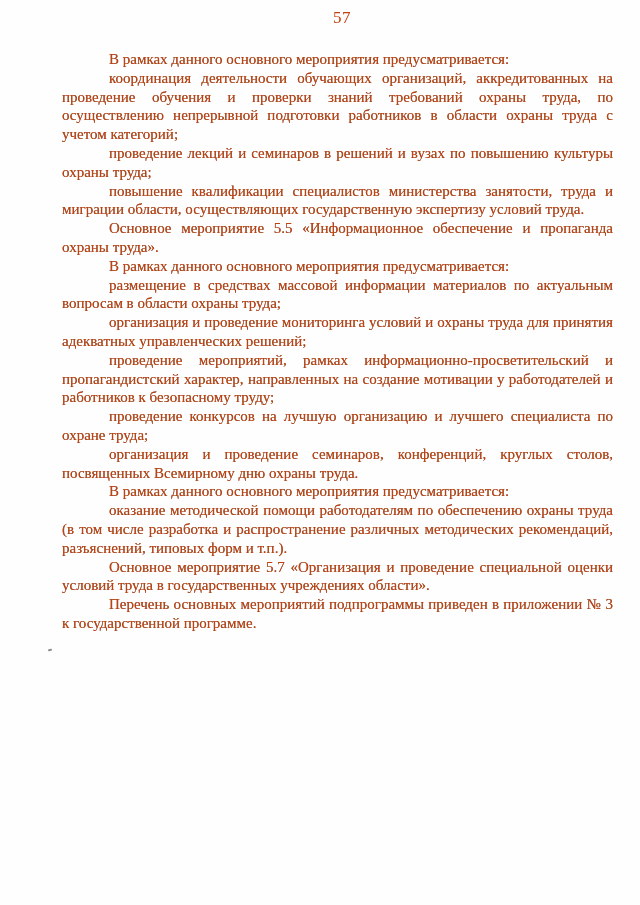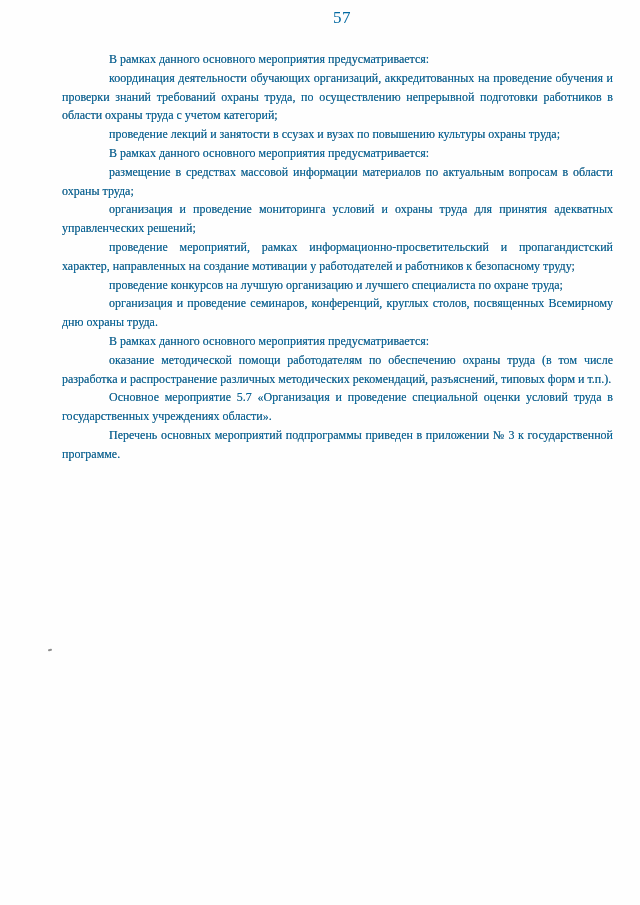--- a/index.html
+++ b/index.html
@@ -7,37 +7,37 @@
     padding: 0;
     background: #ffffff;
   }
   .page {
     position: relative;
     width: 640px;
     height: 905px;
     background: #fefefe;
     overflow: hidden;
     font-family: "Liberation Serif", "DejaVu Serif", serif;
-    color: #0369a1;
+    color: #c2410c;
   }
   .page-number {
     position: absolute;
     top: 8px;
     left: 0;
     width: 684px; 
     text-align: center;
     font-size: 17px;
     letter-spacing: 0.5px;
   }
   .content {
     position: absolute;
     left: 62px;
     top: 50px;
     width: 551px;
-    font-size: 12px;
+    font-size: 15px;
     line-height: 18.8px;
     text-align: justify;
     text-shadow: 0 0 0.45px rgba(20, 20, 20, 0.55); 
   }
   .content p {
     margin: 0;
     padding: 0;
     text-indent: 47px;
     text-align: justify;
   }
@@ -55,21 +55,23 @@
 </head>
 <body>
 
 <div class="page">
 
   <div class="page-number">57</div>
 
   <div class="content">
     <p>В рамках данного основного мероприятия предусматривается:</p>
     <p>координация деятельности обучающих организаций, аккредитованных на проведение обучения и проверки знаний требований охраны труда, по осуществлению непрерывной подготовки работников в области охраны труда с учетом категорий;</p>
-    <p>проведение лекций и занятости в ссузах и вузах по повышению культуры охраны труда;</p>
+    <p>проведение лекций и семинаров в решений и вузах по повышению культуры охраны труда;</p>
+    <p>повышение квалификации специалистов министерства занятости, труда и миграции области, осуществляющих государственную экспертизу условий труда.</p>
+    <p>Основное мероприятие 5.5 «Информационное обеспечение и пропаганда охраны труда».</p>
     <p>В рамках данного основного мероприятия предусматривается:</p>
     <p>размещение в средствах массовой информации материалов по актуальным вопросам в области охраны труда;</p>
     <p>организация и проведение мониторинга условий и охраны труда для принятия адекватных управленческих решений;</p>
     <p>проведение мероприятий, рамках информационно-просветительский и пропагандистский характер, направленных на создание мотивации у работодателей и работников к безопасному труду;</p>
     <p>проведение конкурсов на лучшую организацию и лучшего специалиста по охране труда;</p>
     <p>организация и проведение семинаров, конференций, круглых столов, посвященных Всемирному дню охраны труда.</p>
     <p>В рамках данного основного мероприятия предусматривается:</p>
     <p>оказание методической помощи работодателям по обеспечению охраны труда (в том числе разработка и распространение различных методических рекомендаций, разъяснений, типовых форм и т.п.).</p>
     <p>Основное мероприятие 5.7 «Организация и проведение специальной оценки условий труда в государственных учреждениях области».</p>
     <p>Перечень основных мероприятий подпрограммы приведен в приложении № 3 к государственной программе.</p>

